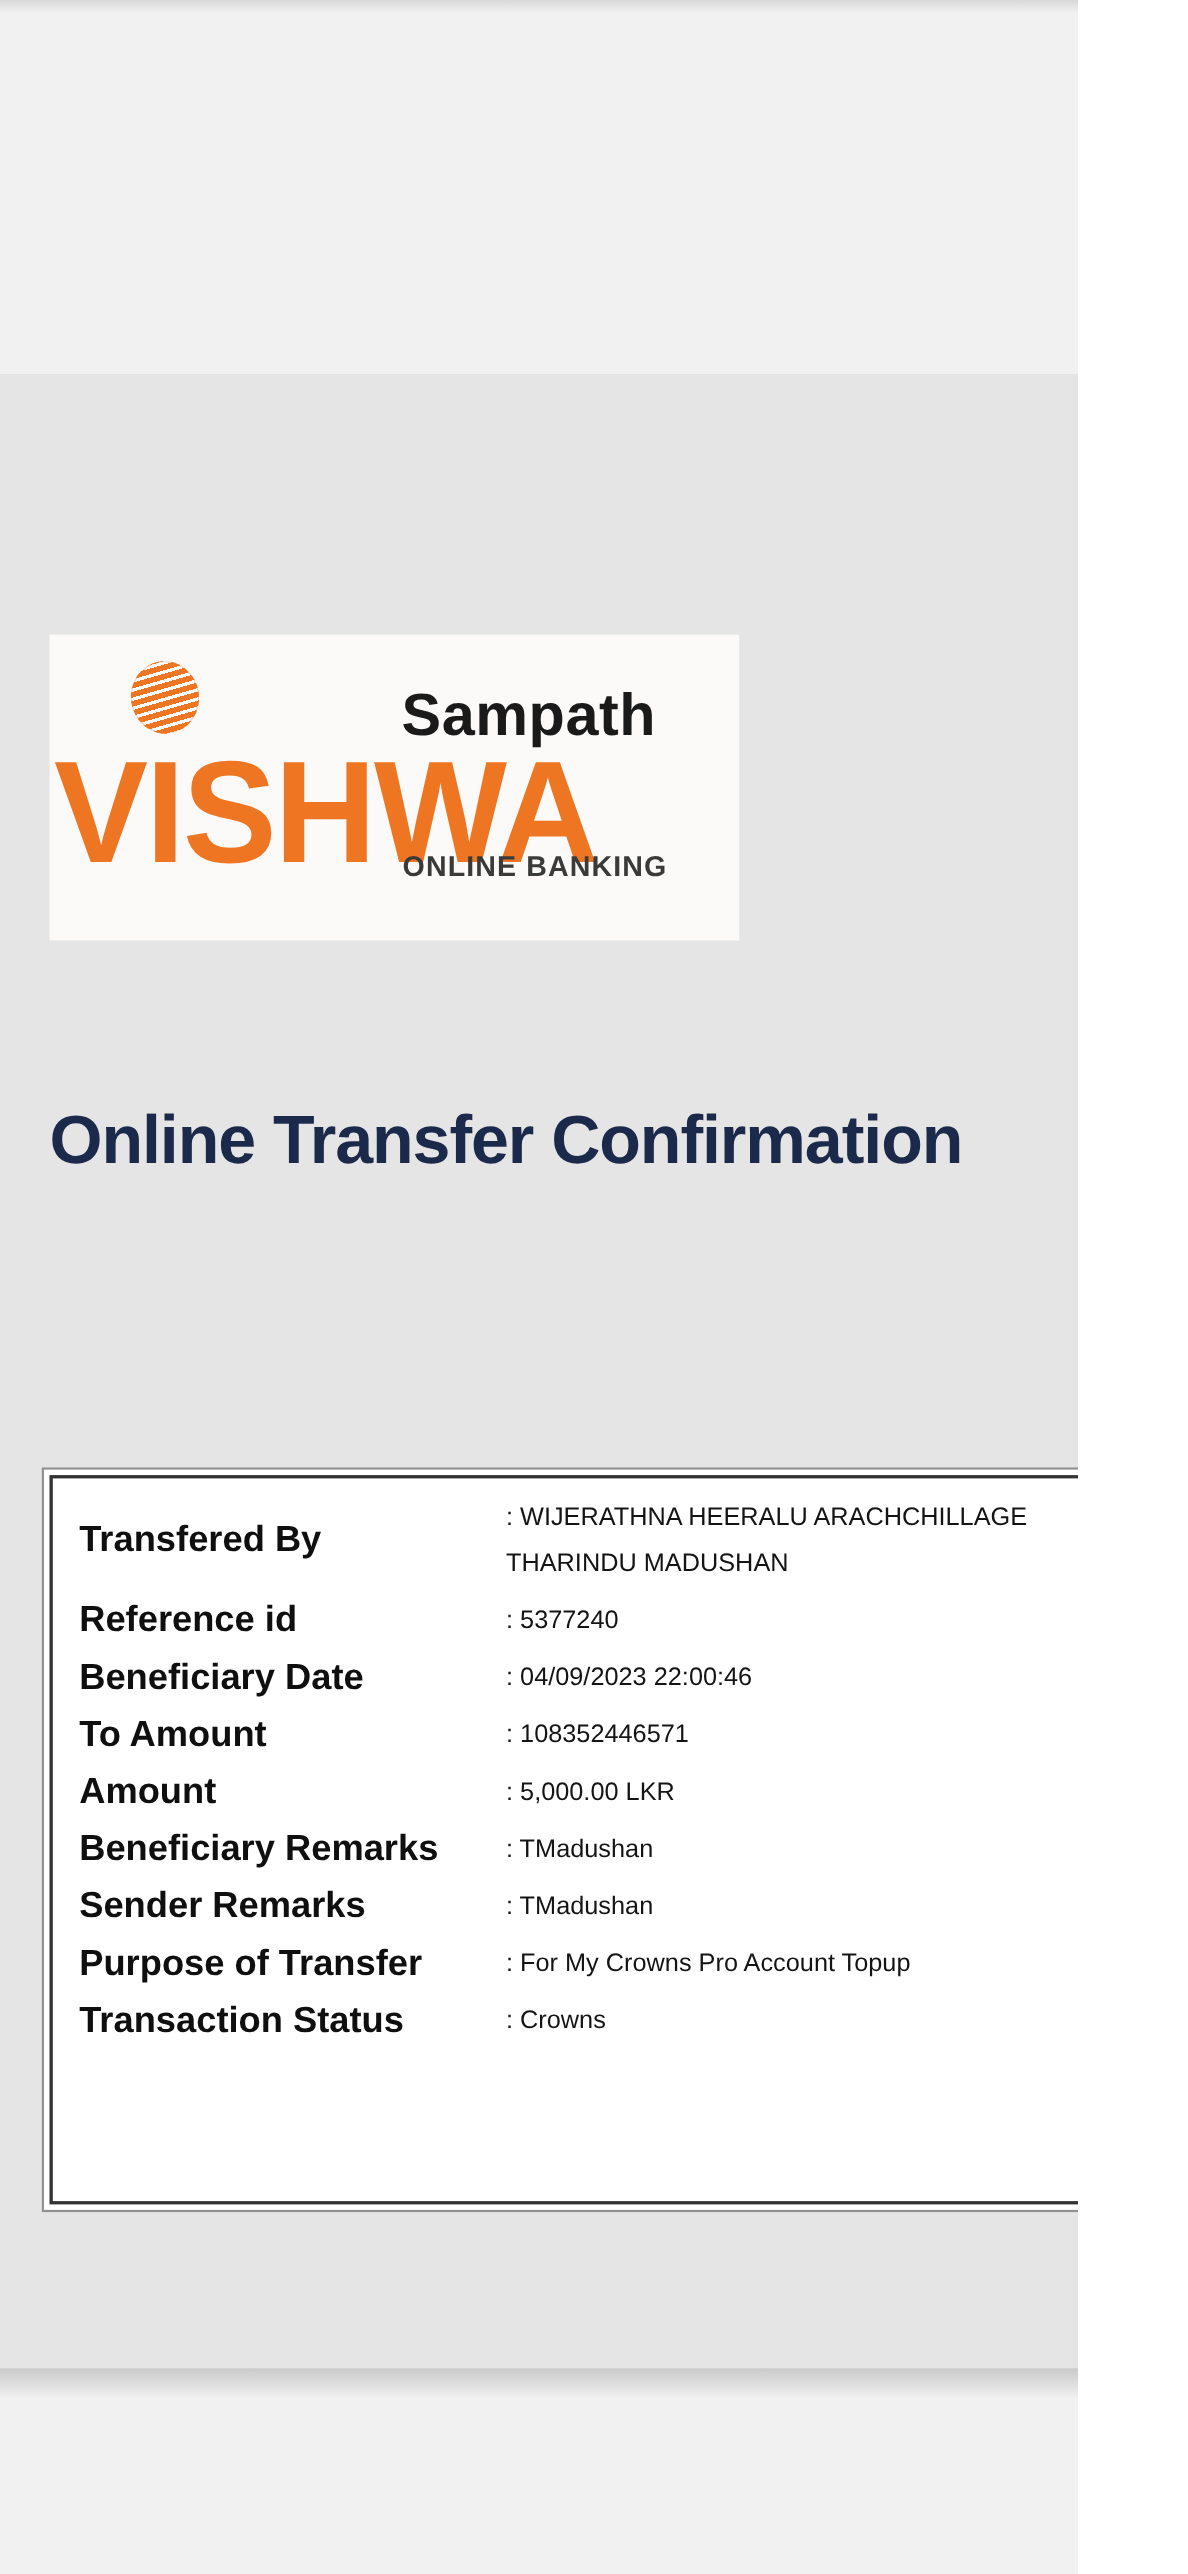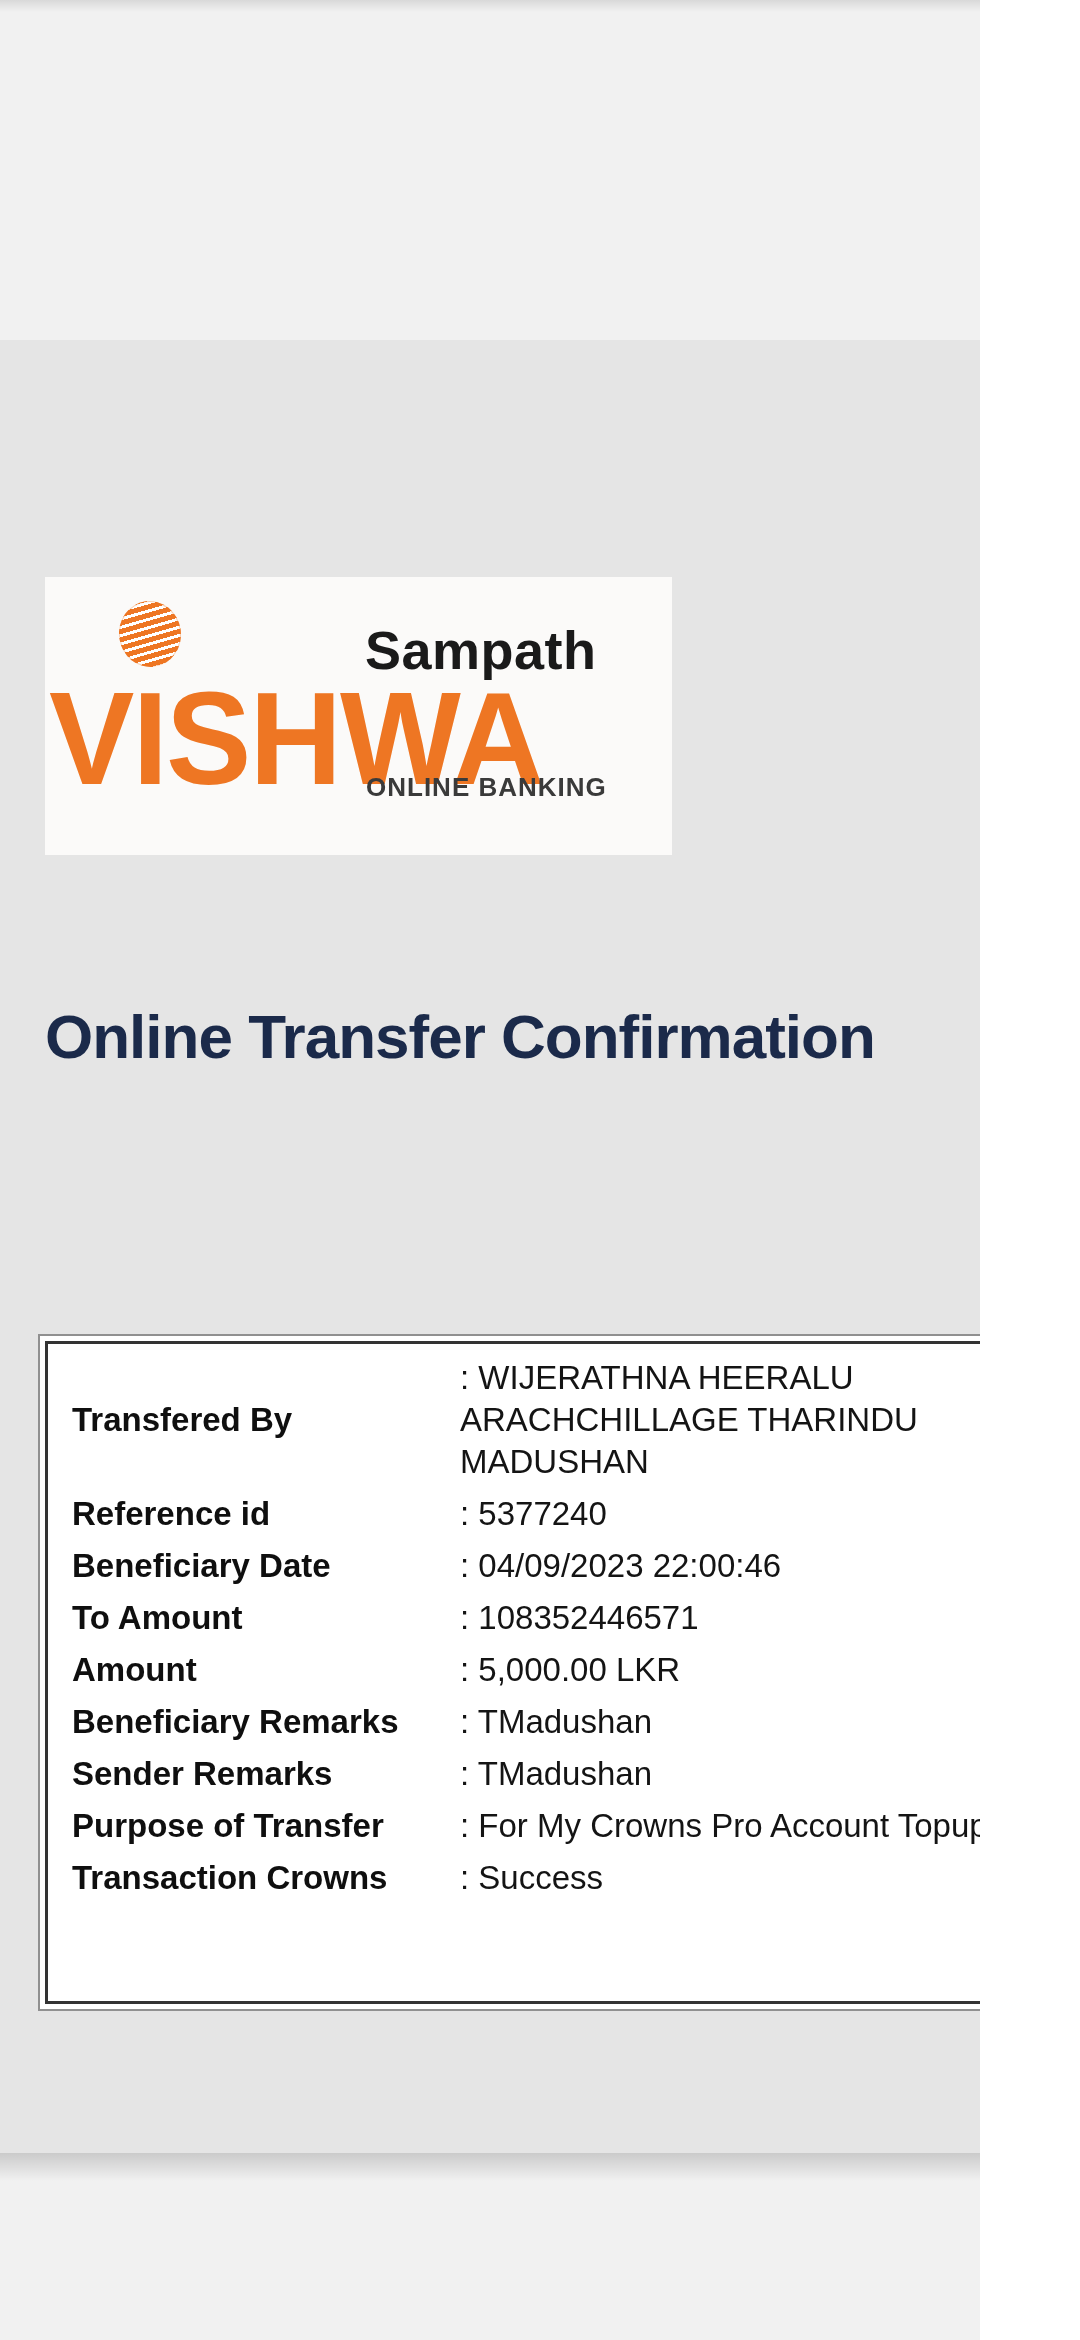--- a/index.html
+++ b/index.html
@@ -136,21 +136,21 @@
     padding: 5px 0;
     font-size: 33px;
     font-weight: 700;
     color: #0f0f0f;
     line-height: 40px;
   }
   .receipt-value {
     display: table-cell;
     vertical-align: middle;
     padding: 5px 0;
-    font-size: 33px;
+    font-size: 23px;
     font-weight: 400;
     color: #141414;
     line-height: 42px;
   }
 </style>
 </head>
 <body>
 
 <div class="screen">
 
@@ -196,21 +196,21 @@
         </div>
         <div class="receipt-row">
           <div class="receipt-label">Sender Remarks</div>
           <div class="receipt-value">: TMadushan</div>
         </div>
         <div class="receipt-row">
           <div class="receipt-label">Purpose of Transfer</div>
           <div class="receipt-value">: For My Crowns Pro Account Topup</div>
         </div>
         <div class="receipt-row">
-          <div class="receipt-label">Transaction Crowns</div>
-          <div class="receipt-value">: Success</div>
+          <div class="receipt-label">Transaction Status</div>
+          <div class="receipt-value">: Crowns</div>
         </div>
 
       </div>
     </div>
   </div>
 
 </div>
 
 </body></html>

